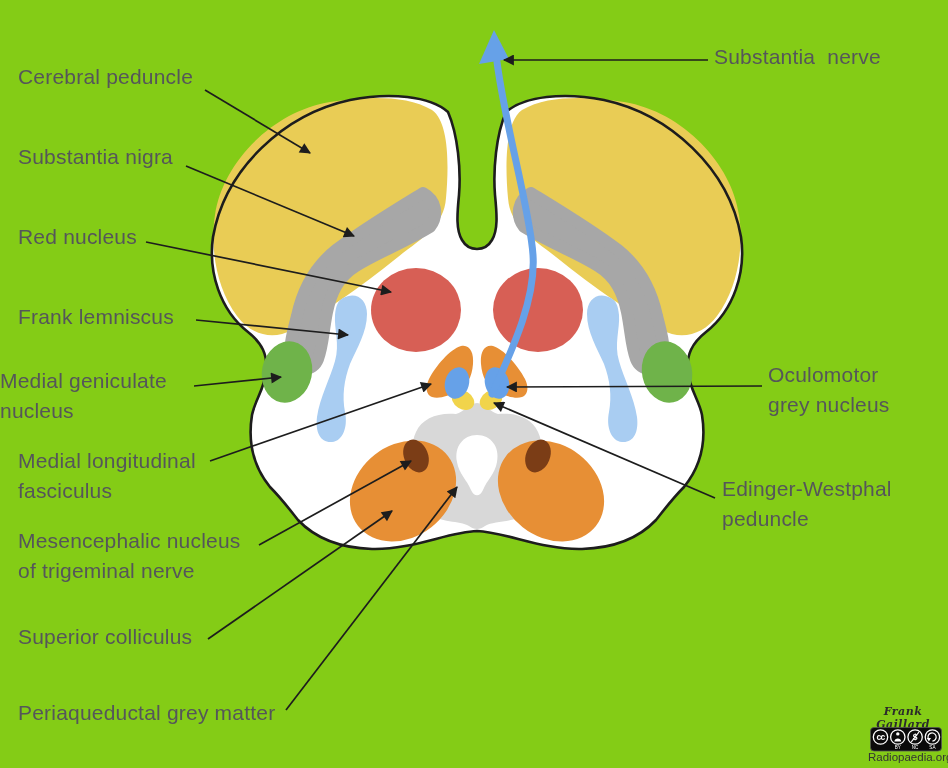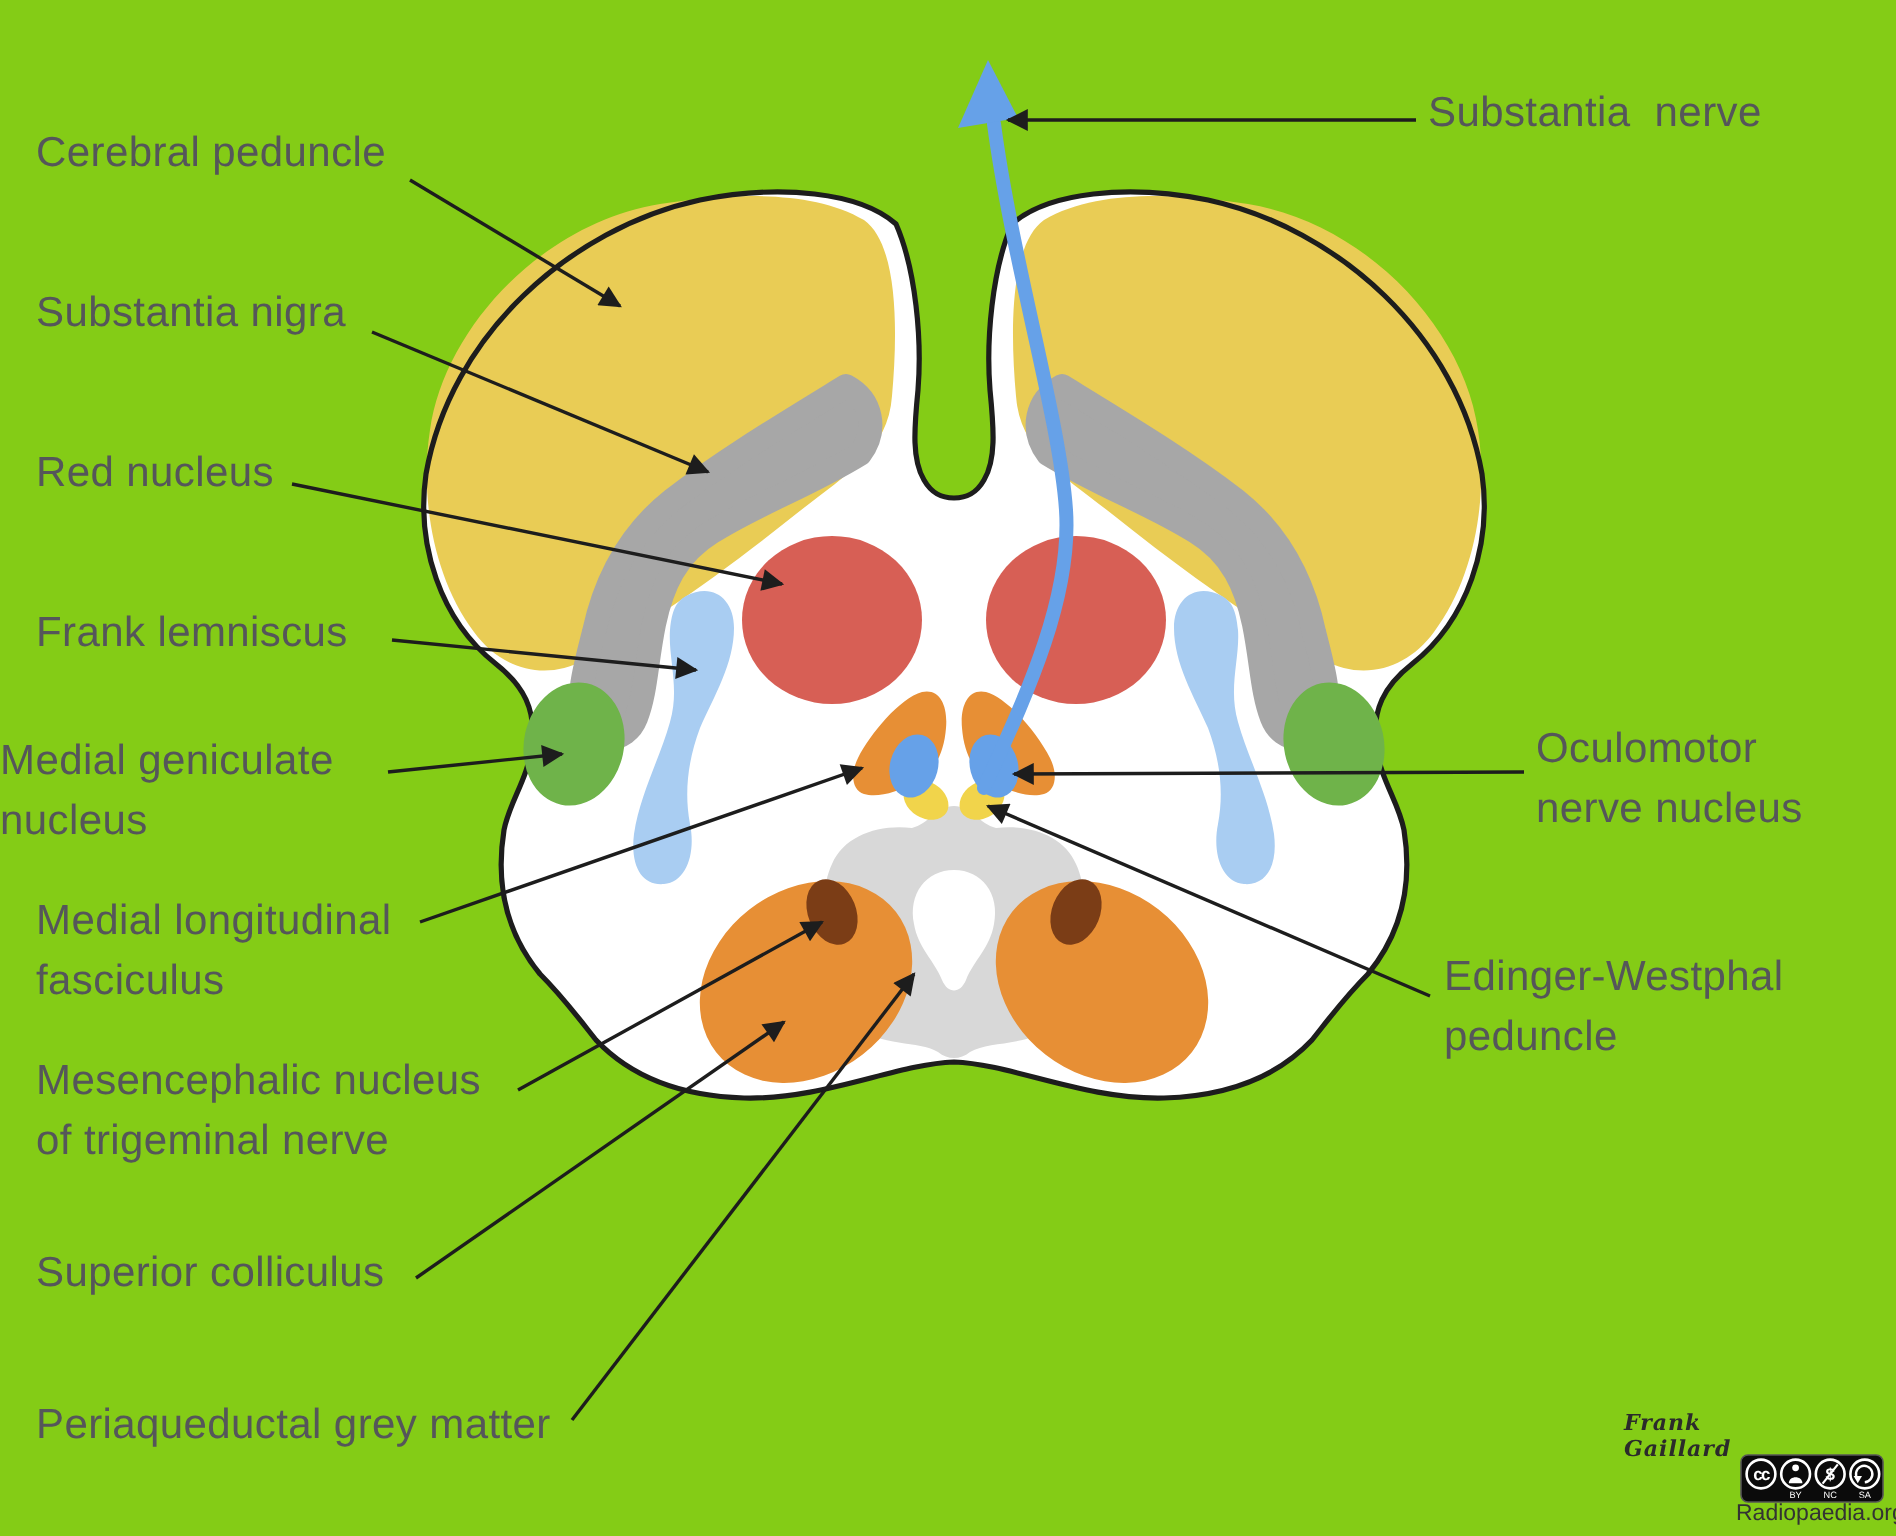--- a/index.html
+++ b/index.html
@@ -1,21 +1,21 @@
 <!DOCTYPE html>
 <html><head>
 <meta charset="utf-8">
 <style>
   html,body{margin:0;padding:0;background:#ffffff;}
   .stage{position:relative;width:948px;height:768px;background:#84cc16;overflow:hidden;
          font-family:"Liberation Sans",sans-serif;}
   .stage svg.main{position:absolute;left:0;top:0;}
   .label{position:absolute;font-size:21px;line-height:30px;color:#55565a;
          white-space:pre-wrap;letter-spacing:0.2px;}
-  .sig{position:absolute;left:812px;top:705px;width:86px;
+  .sig{position:absolute;left:860px;top:705px;width:86px;text-align:center;
        font-family:"DejaVu Serif",serif;font-style:italic;font-weight:bold;
        font-size:11px;color:#2b2b2b;letter-spacing:0.5px;}
   .badge{position:absolute;left:870px;top:727px;}
   .site{position:absolute;left:868px;top:751px;font-size:11.5px;color:#333333;}
 </style>
 </head>
 <body>
 
 <div class="stage">
 
@@ -164,21 +164,21 @@
   <div class="label" style="left:0;top:366px">Medial geniculate
 nucleus</div>
   <div class="label" style="left:18px;top:526px">Mesencephalic nucleus
 of trigeminal nerve</div>
   <div class="label" style="left:18px;top:446px">Medial longitudinal
 fasciculus</div>
   <div class="label" style="left:18px;top:698px">Periaqueductal grey matter</div>
   <div class="label" style="left:18px;top:622px">Superior colliculus</div>
   <div class="label" style="left:714px;top:42px">Substantia  nerve</div>
   <div class="label" style="left:768px;top:360px">Oculomotor
-nerve nucleus</div>
+grey nucleus</div>
   <div class="label" style="left:722px;top:474px">Edinger-Westphal
 peduncle</div>
 
   <div class="sig">Frank Gaillard</div>
 
   <svg class="badge" width="72" height="26" viewBox="0 0 72 26">
     <rect x="0.5" y="0.5" width="71" height="23.5" rx="3.5" fill="#0b0b0b" stroke="#555555" stroke-width="0.8"></rect>
     <circle cx="10.5" cy="10" r="7.2" fill="none" stroke="#ffffff" stroke-width="1.3"></circle>
     <text x="10.5" y="13" font-family="Liberation Sans, sans-serif" font-size="8.5" font-weight="bold" fill="#ffffff" text-anchor="middle" letter-spacing="-0.8">cc</text>
     <g>

